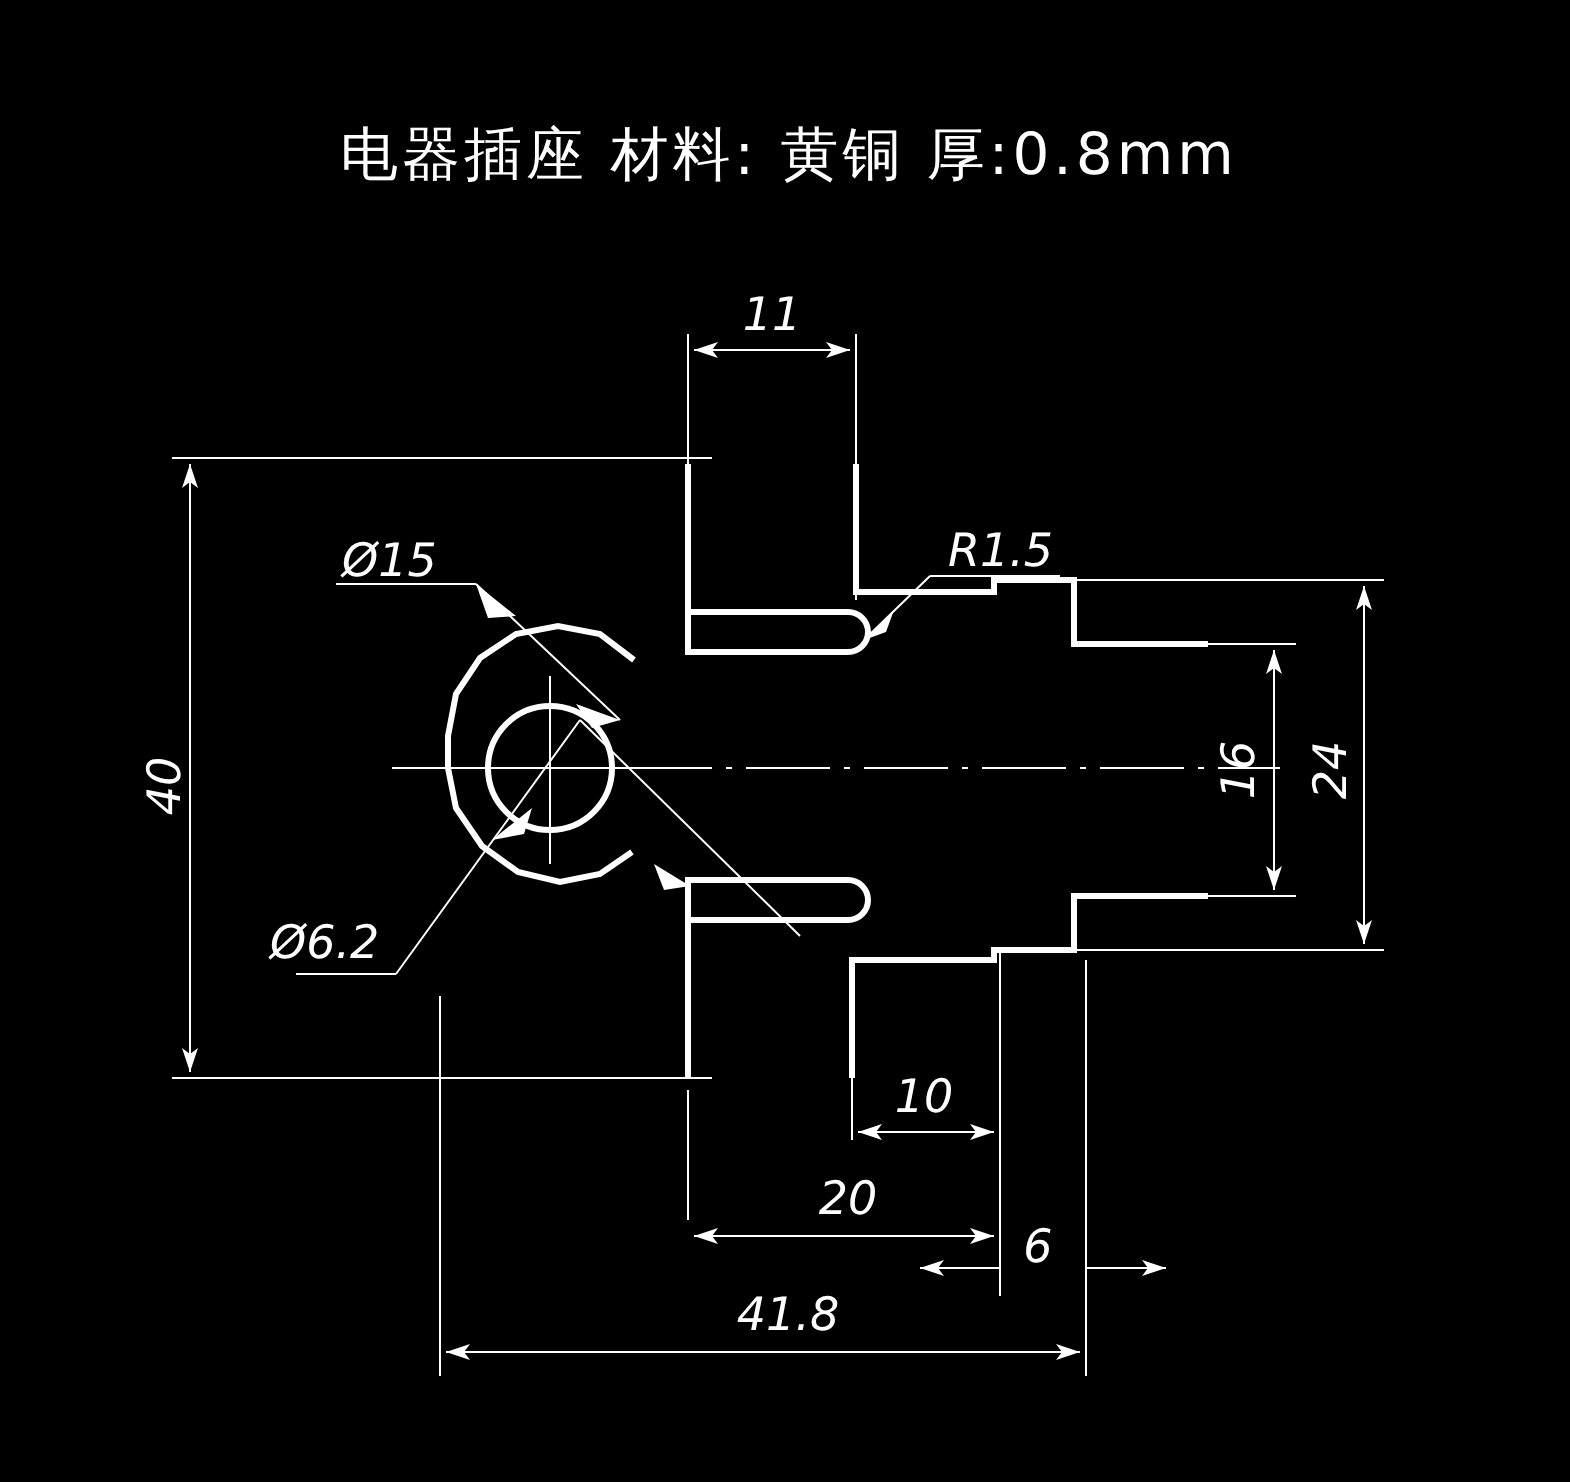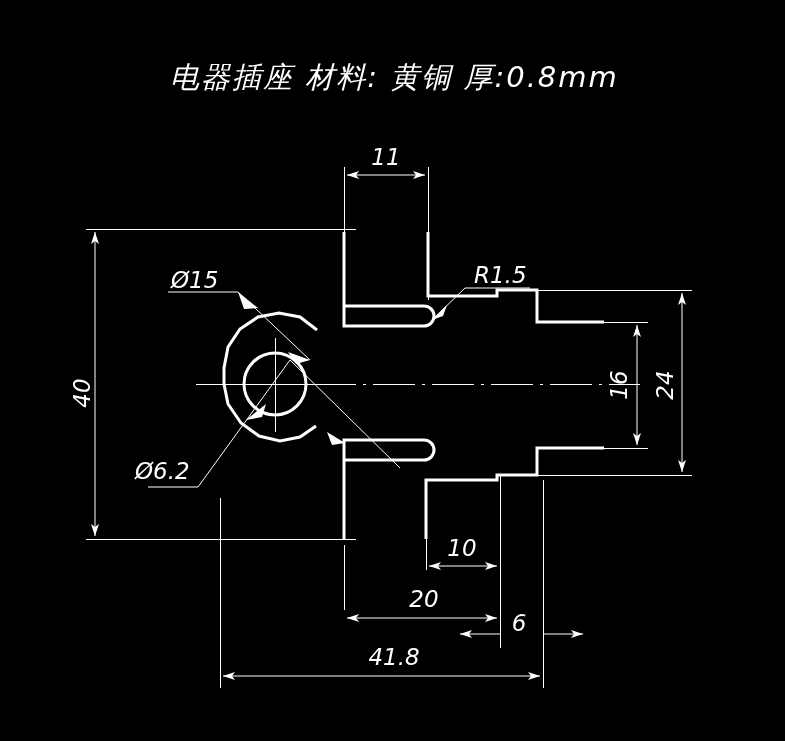--- a/index.html
+++ b/index.html
@@ -28,21 +28,20 @@
     position: absolute;
     color: #ffffff;
     white-space: nowrap;
   }
   #title-text {
     left: 170px;
     top: 58px;
     font-size: 29px;
     letter-spacing: 2px;
     font-family: "DejaVu Sans", sans-serif;
-    font-style: italic;
   }
 </style>
 </head>
 <body>
 
 <div id="cad-root">
 
   <div class="ttl" id="title-text">电器插座    材料: 黄铜  厚:0.8mm</div>
 
   <svg id="cad-svg" width="785" height="741" viewBox="0 0 785 741">

